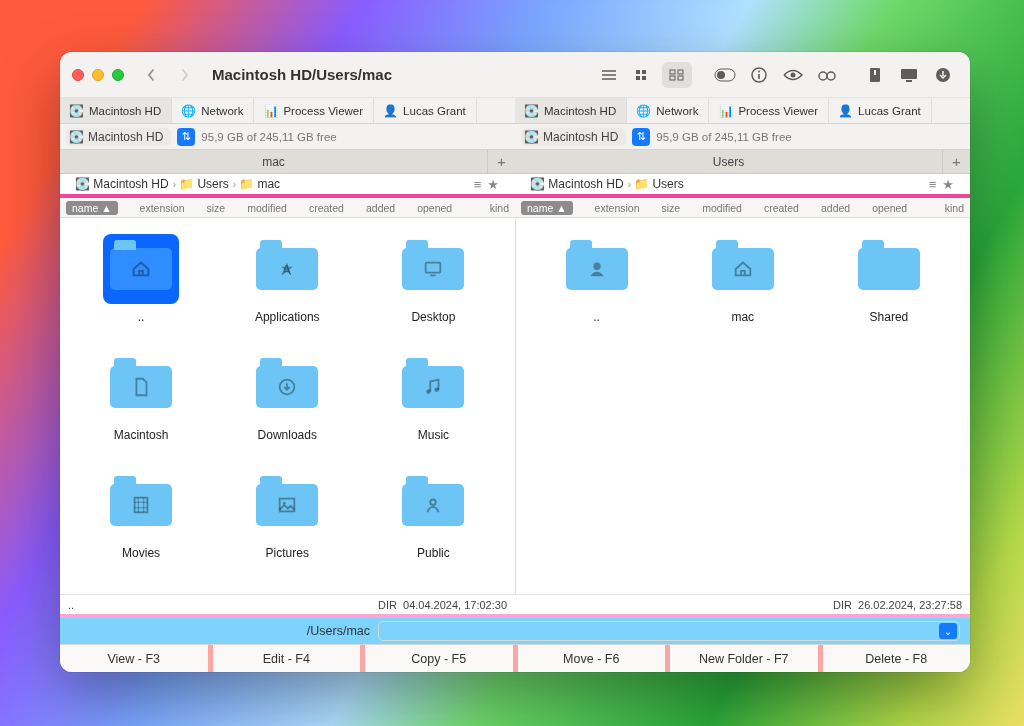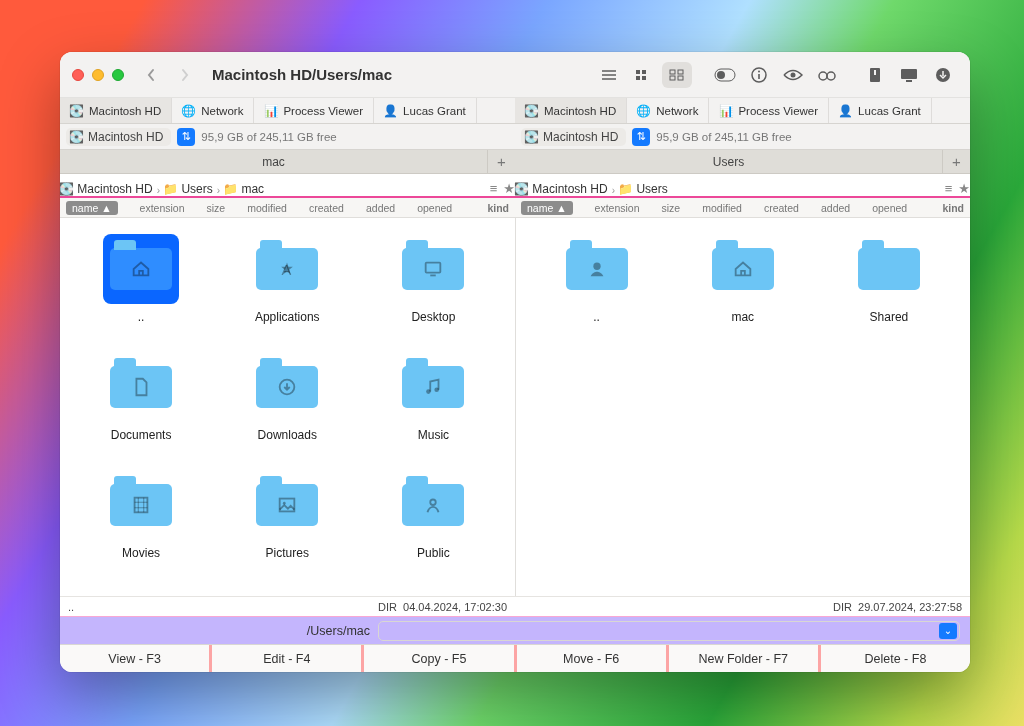--- a/index.html
+++ b/index.html
@@ -45,51 +45,51 @@
   .disk-pill { display:flex;align-items:center;gap:4px;padding:2px 8px 2px 4px;border-radius:5px;background:#eceae7;font-size:12px;}
   .freespace { color:#777;font-size:11.5px;}
   .sq-btn { width:18px;height:18px;border-radius:4px;background:#147aff;color:#fff;display:flex;align-items:center;justify-content:center;font-size:11px;}
   
   .hdrrow { display:flex; height:24px;}
   .hdrrow .half { flex:1; display:flex;align-items:center;background:#dfddd8;border-bottom:1px solid #cdcac4;}
   .hdrlabel { flex:1;text-align:center;font-size:12px;color:#444;font-weight:500;}
   .plus-b { width:28px;border-left:1px solid #cdcac4;display:flex;align-items:center;justify-content:center;color:#777;font-size:15px;height:100%;}
   
   .bcrow { display:flex; height:24px;}
-  .bcrow .half { flex:1;display:flex;align-items:flex-end;gap:4px;padding:0 0;background:#fff;border-bottom:2px solid #ec4899;font-size:12px;color:#333;}
+  .bcrow .half { flex:1;display:flex;align-items:center;gap:4px;padding:0 16px;background:#fff;border-bottom:4px solid #ec4899;font-size:12px;color:#333;}
   .bcrow .chev{color:#999;font-size:10px;}
   .bc-rhs{margin-left:auto;display:flex;gap:6px;color:#888;font-size:13px;}
   
   .colrow { display:flex; height:20px;}
   .colrow .half { flex:1;display:flex;align-items:center;background:#f7f6f4;border-bottom:1px solid #e0dedb;font-size:10.5px;color:#777;padding:0 6px;gap:22px;}
   .colh { }
   .colh.sort { background:#8c8c8c;color:#fff;padding:1px 6px;border-radius:3px;display:flex;align-items:center;gap:2px;}
-  .kind { margin-left:auto;font-weight:bold; }
+  .kind { margin-left:auto; }
   
   .panes { flex:1; display:flex; min-height:0;}
   .pane { flex:1; overflow:auto; background:#fff; border-right:1px solid #e0dedb;}
   .pane:last-child{border-right:none;}
   .icon-grid { display:grid; grid-template-columns:repeat(3,1fr); padding:16px 8px 12px; row-gap:28px;}
   .item { display:flex;flex-direction:column;align-items:center;gap:6px;font-size:12px;color:#222;cursor:default;}
   .fwrap { width:76px;height:70px;display:flex;align-items:center;justify-content:center;border-radius:8px;}
   .fwrap.sel { background:#0a66ff; }
   .fwrap.sel .folder,.fwrap.sel .folder .tab{background:#2f8dff;}
   .folder { position:relative;width:62px;height:42px;background:#6cc5f5;border-radius:5px;display:flex;align-items:center;justify-content:center;color:rgba(0,0,0,0.35);}
   .folder .tabp { position:absolute;top:-8px;left:4px;width:22px;height:10px;background:#6cc5f5;border-radius:3px 3px 0 0;}
   .folder svg { width:22px;height:22px; }
   
   .statrow { display:flex; height:20px;}
   .statrow .half{flex:1;display:flex;align-items:center;padding:0 8px;font-size:11px;color:#444;background:#fff;border-top:1px solid #e6e4e1;}
   .statrow .r{margin-left:auto;}
-  .pathrow { height:28px;display:flex;align-items:center;gap:8px;padding:13px 10px;background:#c4b5fd;border-top:1px solid #f9a8d4;}
+  .pathrow { height:28px;display:flex;align-items:center;gap:8px;padding:13px 10px;background:#7dd3fc;border-top:4px solid #f9a8d4;}
   .pathlbl { font-size:12.5px;color:#333; text-align:right; width:300px;}
   .pathfield { flex:1;height:20px;border:1px solid #d9d7d3;border-radius:5px;display:flex;align-items:center;justify-content:flex-end;padding:0 2px;}
   .pathfield .dd{width:18px;height:16px;background:#147aff;border-radius:3px;display:flex;align-items:center;justify-content:center;color:#fff;font-size:10px;}
   .footer { display:flex;height:28px;border-top:1px solid #d9d7d3;}
-  .fbtn { flex:1;display:flex;align-items:center;justify-content:center;font-size:12.5px;color:#333;border-right:3px solid #fca5a5;background:#faf9f8;}
+  .fbtn { flex:1;display:flex;align-items:center;justify-content:center;font-size:12.5px;color:#333;border-right:5px solid #fca5a5;background:#faf9f8;}
   .fbtn:last-child{border-right:none;}
   .mini-ic{width:14px;display:inline-flex;align-items:center;justify-content:center;}
 </style>
 </head>
 <body>
 
 <div class="window">
 
   <div class="titlebar">
     <div class="dots">
@@ -334,21 +334,21 @@
           </div>
           <div class="item">
             <div class="fwrap">
               <div class="folder">
                 <div class="tabp"></div>
                 <svg viewBox="0 0 24 24">
                   <path d="M7 3h7l4 4v14H7z" fill="none" stroke="currentColor" stroke-width="2"></path>
                 </svg>
               </div>
             </div>
-            <span>Documents</span>
+            <span>Macintosh</span>
           </div>
           <div class="item">
             <div class="fwrap">
               <div class="folder">
                 <div class="tabp"></div>
                 <svg viewBox="0 0 24 24">
                   <circle cx="12" cy="12" r="8" fill="none" stroke="currentColor" stroke-width="2"></circle>
                   <path d="M12 8v6M9 12l3 3 3-3" stroke="currentColor" stroke-width="2" fill="none"></path>
                 </svg>
               </div>
@@ -445,21 +445,21 @@
     </div>
   </div>
 
   <div class="statrow">
     <div class="half">
       <span>..</span>
       <span class="r"><span>DIR</span>&nbsp;&nbsp;<span>04.04.2024, 17:02:30</span></span>
     </div>
     <div class="half">
       <span></span>
-      <span class="r"><span>DIR</span>&nbsp;&nbsp;<span>29.07.2024, 23:27:58</span></span>
+      <span class="r"><span>DIR</span>&nbsp;&nbsp;<span>26.02.2024, 23:27:58</span></span>
     </div>
   </div>
 
   <div class="pathrow">
     <div class="pathlbl">/Users/mac</div>
     <div class="pathfield">
       <div class="dd">⌄</div>
     </div>
   </div>
 

